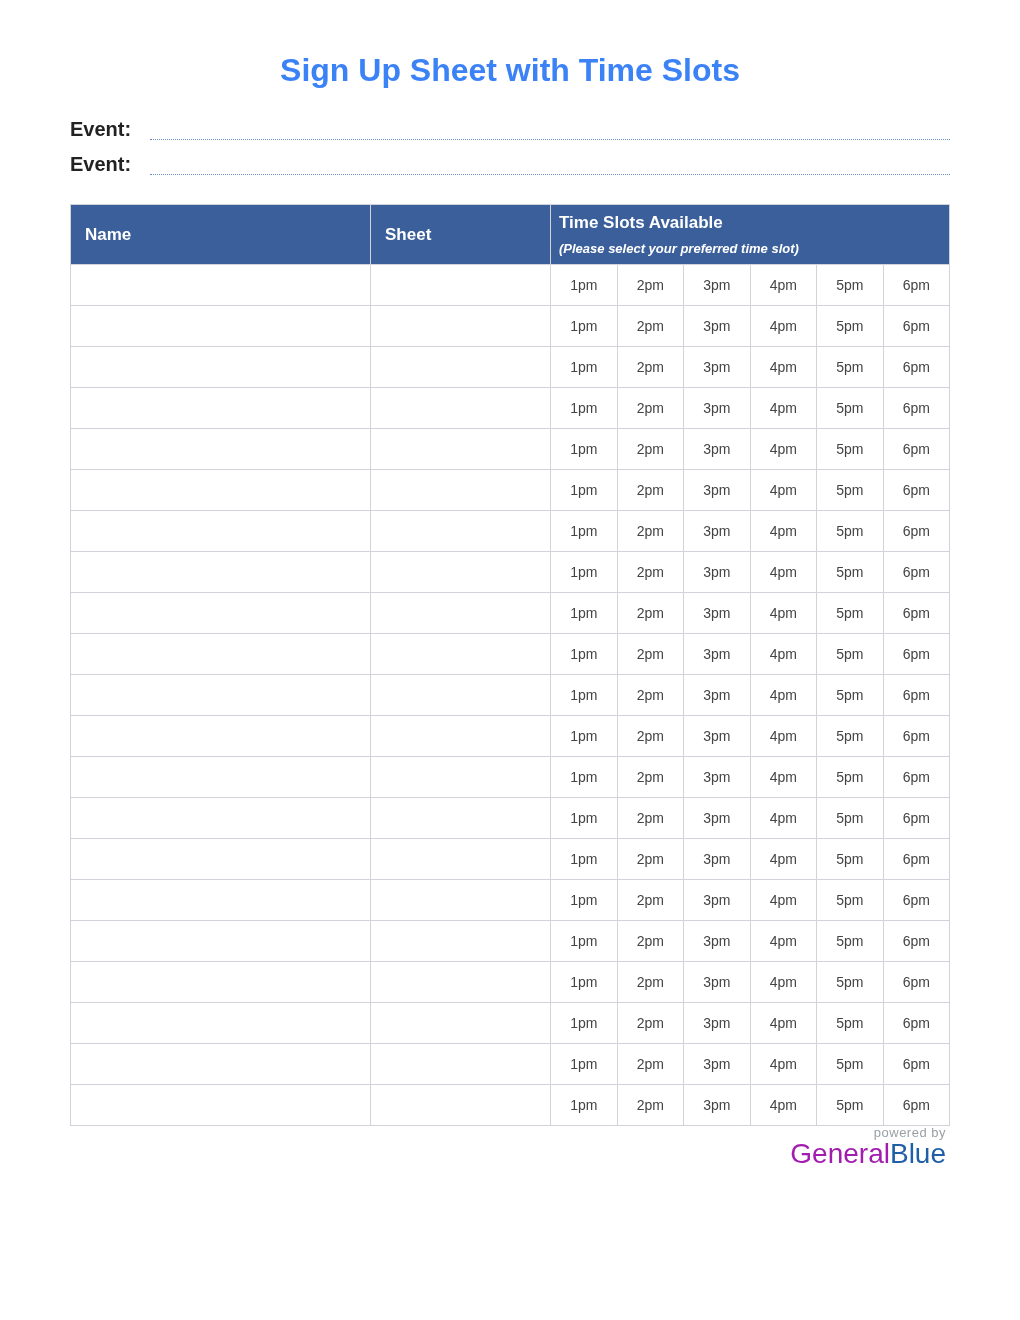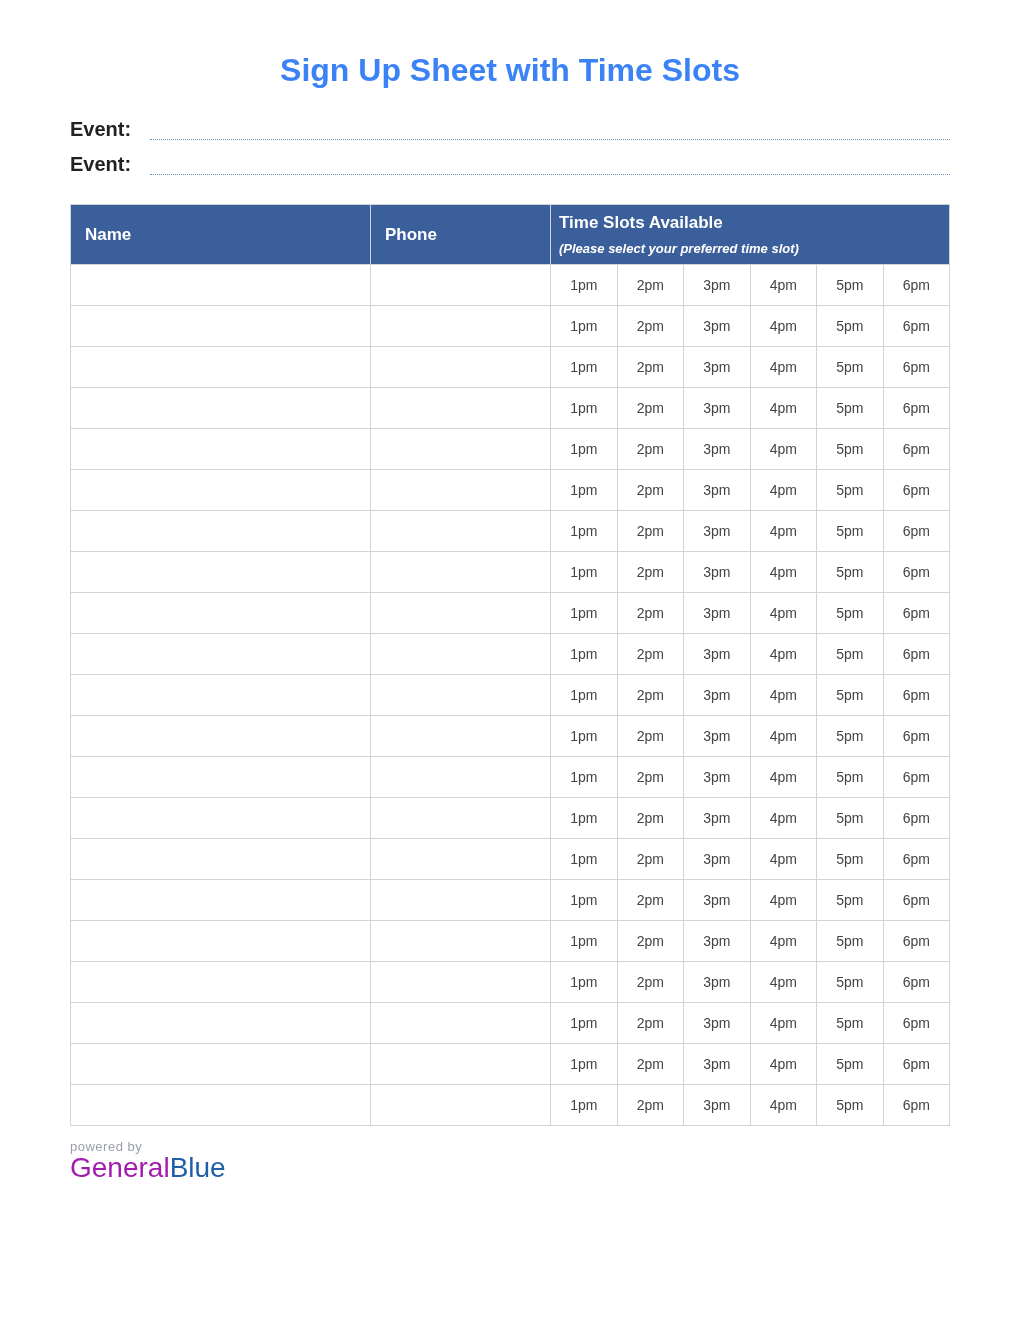--- a/index.html
+++ b/index.html
@@ -81,22 +81,21 @@
   }
   tbody td.name-cell, tbody td.phone-cell {
     padding: 0 10px;
   }
   tbody td.slot-cell {
     text-align: center;
     font-size: 14px;
     color: #444;
   }
   .footer {
-    margin-top: 14px;
-    text-align: left;
+    text-align: right;
     padding-right: 4px;
   }
   .powered {
     font-size: 13px;
     color: #9aa0a6;
     letter-spacing: 0.5px;
     margin-bottom: 0;
     line-height: 1;
   }
   .brand {
@@ -133,21 +132,21 @@
       <col>
         <col>
         <col>
         <col>
         <col>
         <col>
     </colgroup>
     <thead>
       <tr>
         <th rowspan="1">Name</th>
-        <th rowspan="1">Phone</th>
+        <th rowspan="1">Sheet</th>
         <th colspan="6" class="timeslots-head">
           <span>Time Slots Available</span>
           <span class="timeslots-sub">(Please select your preferred time slot)</span>
         </th>
       </tr>
     </thead>
     <tbody id="signup-body">
         <tr>
           <td class="name-cell"></td>
           <td class="phone-cell"></td>

